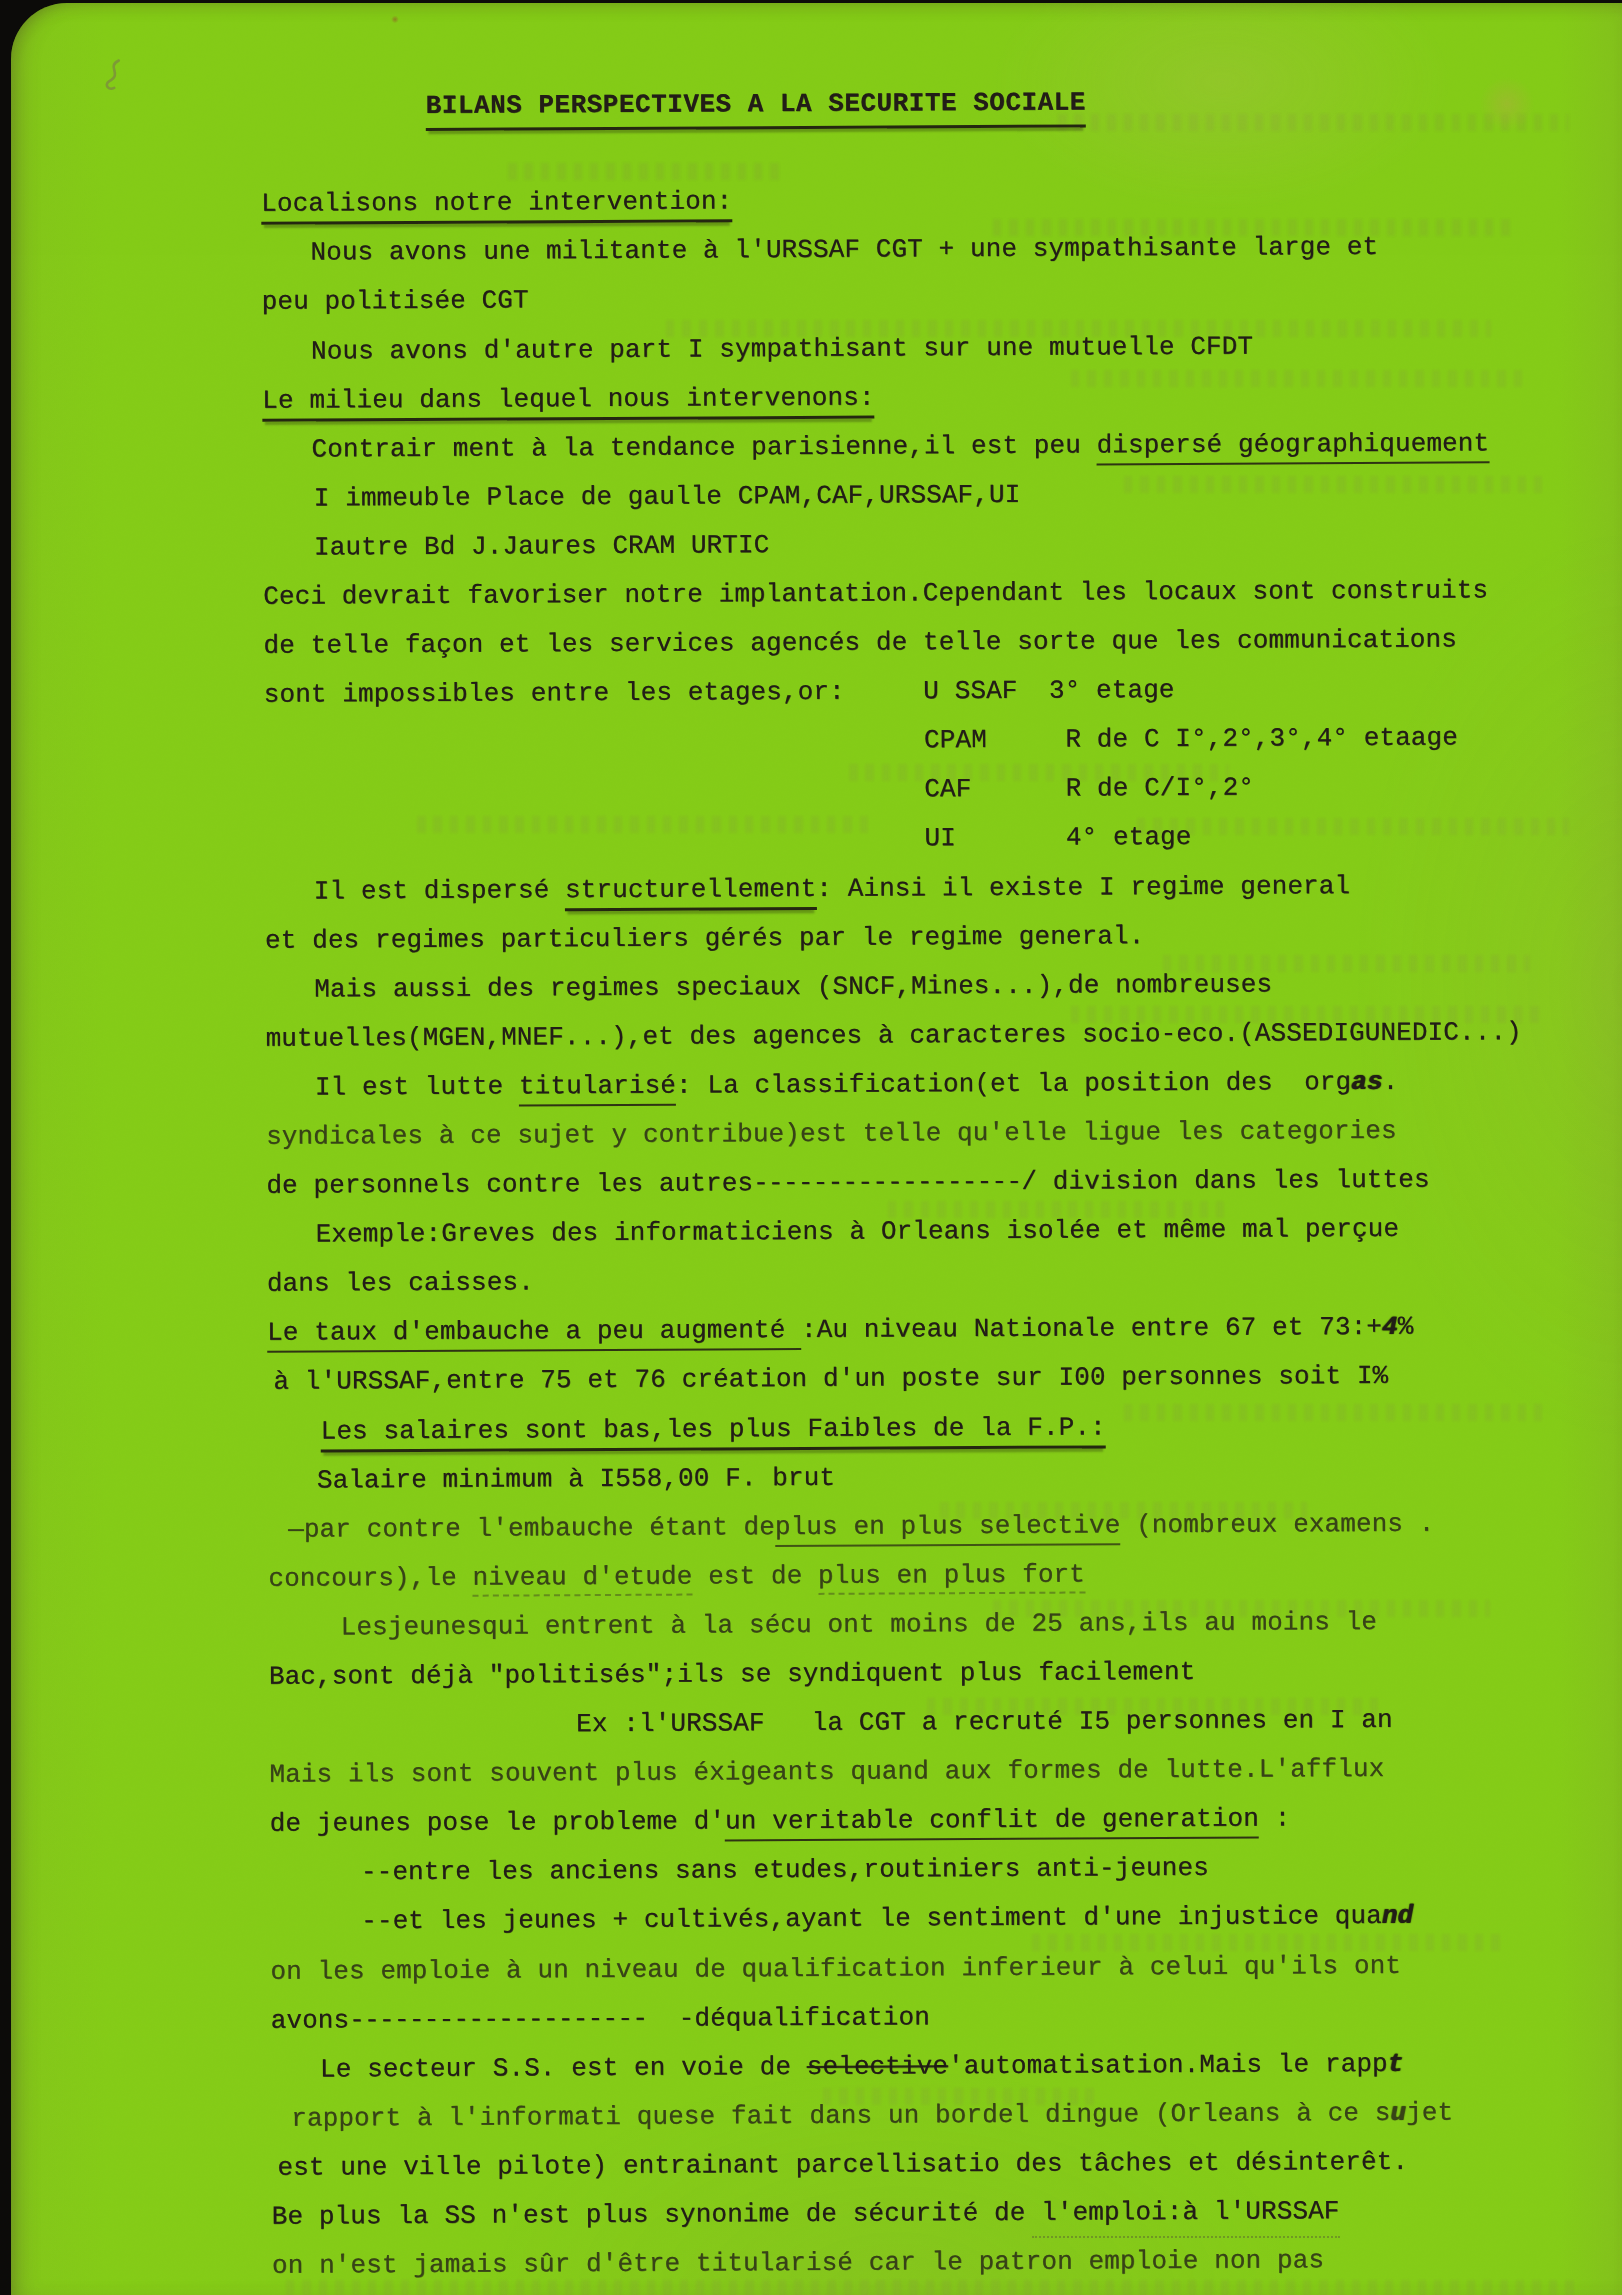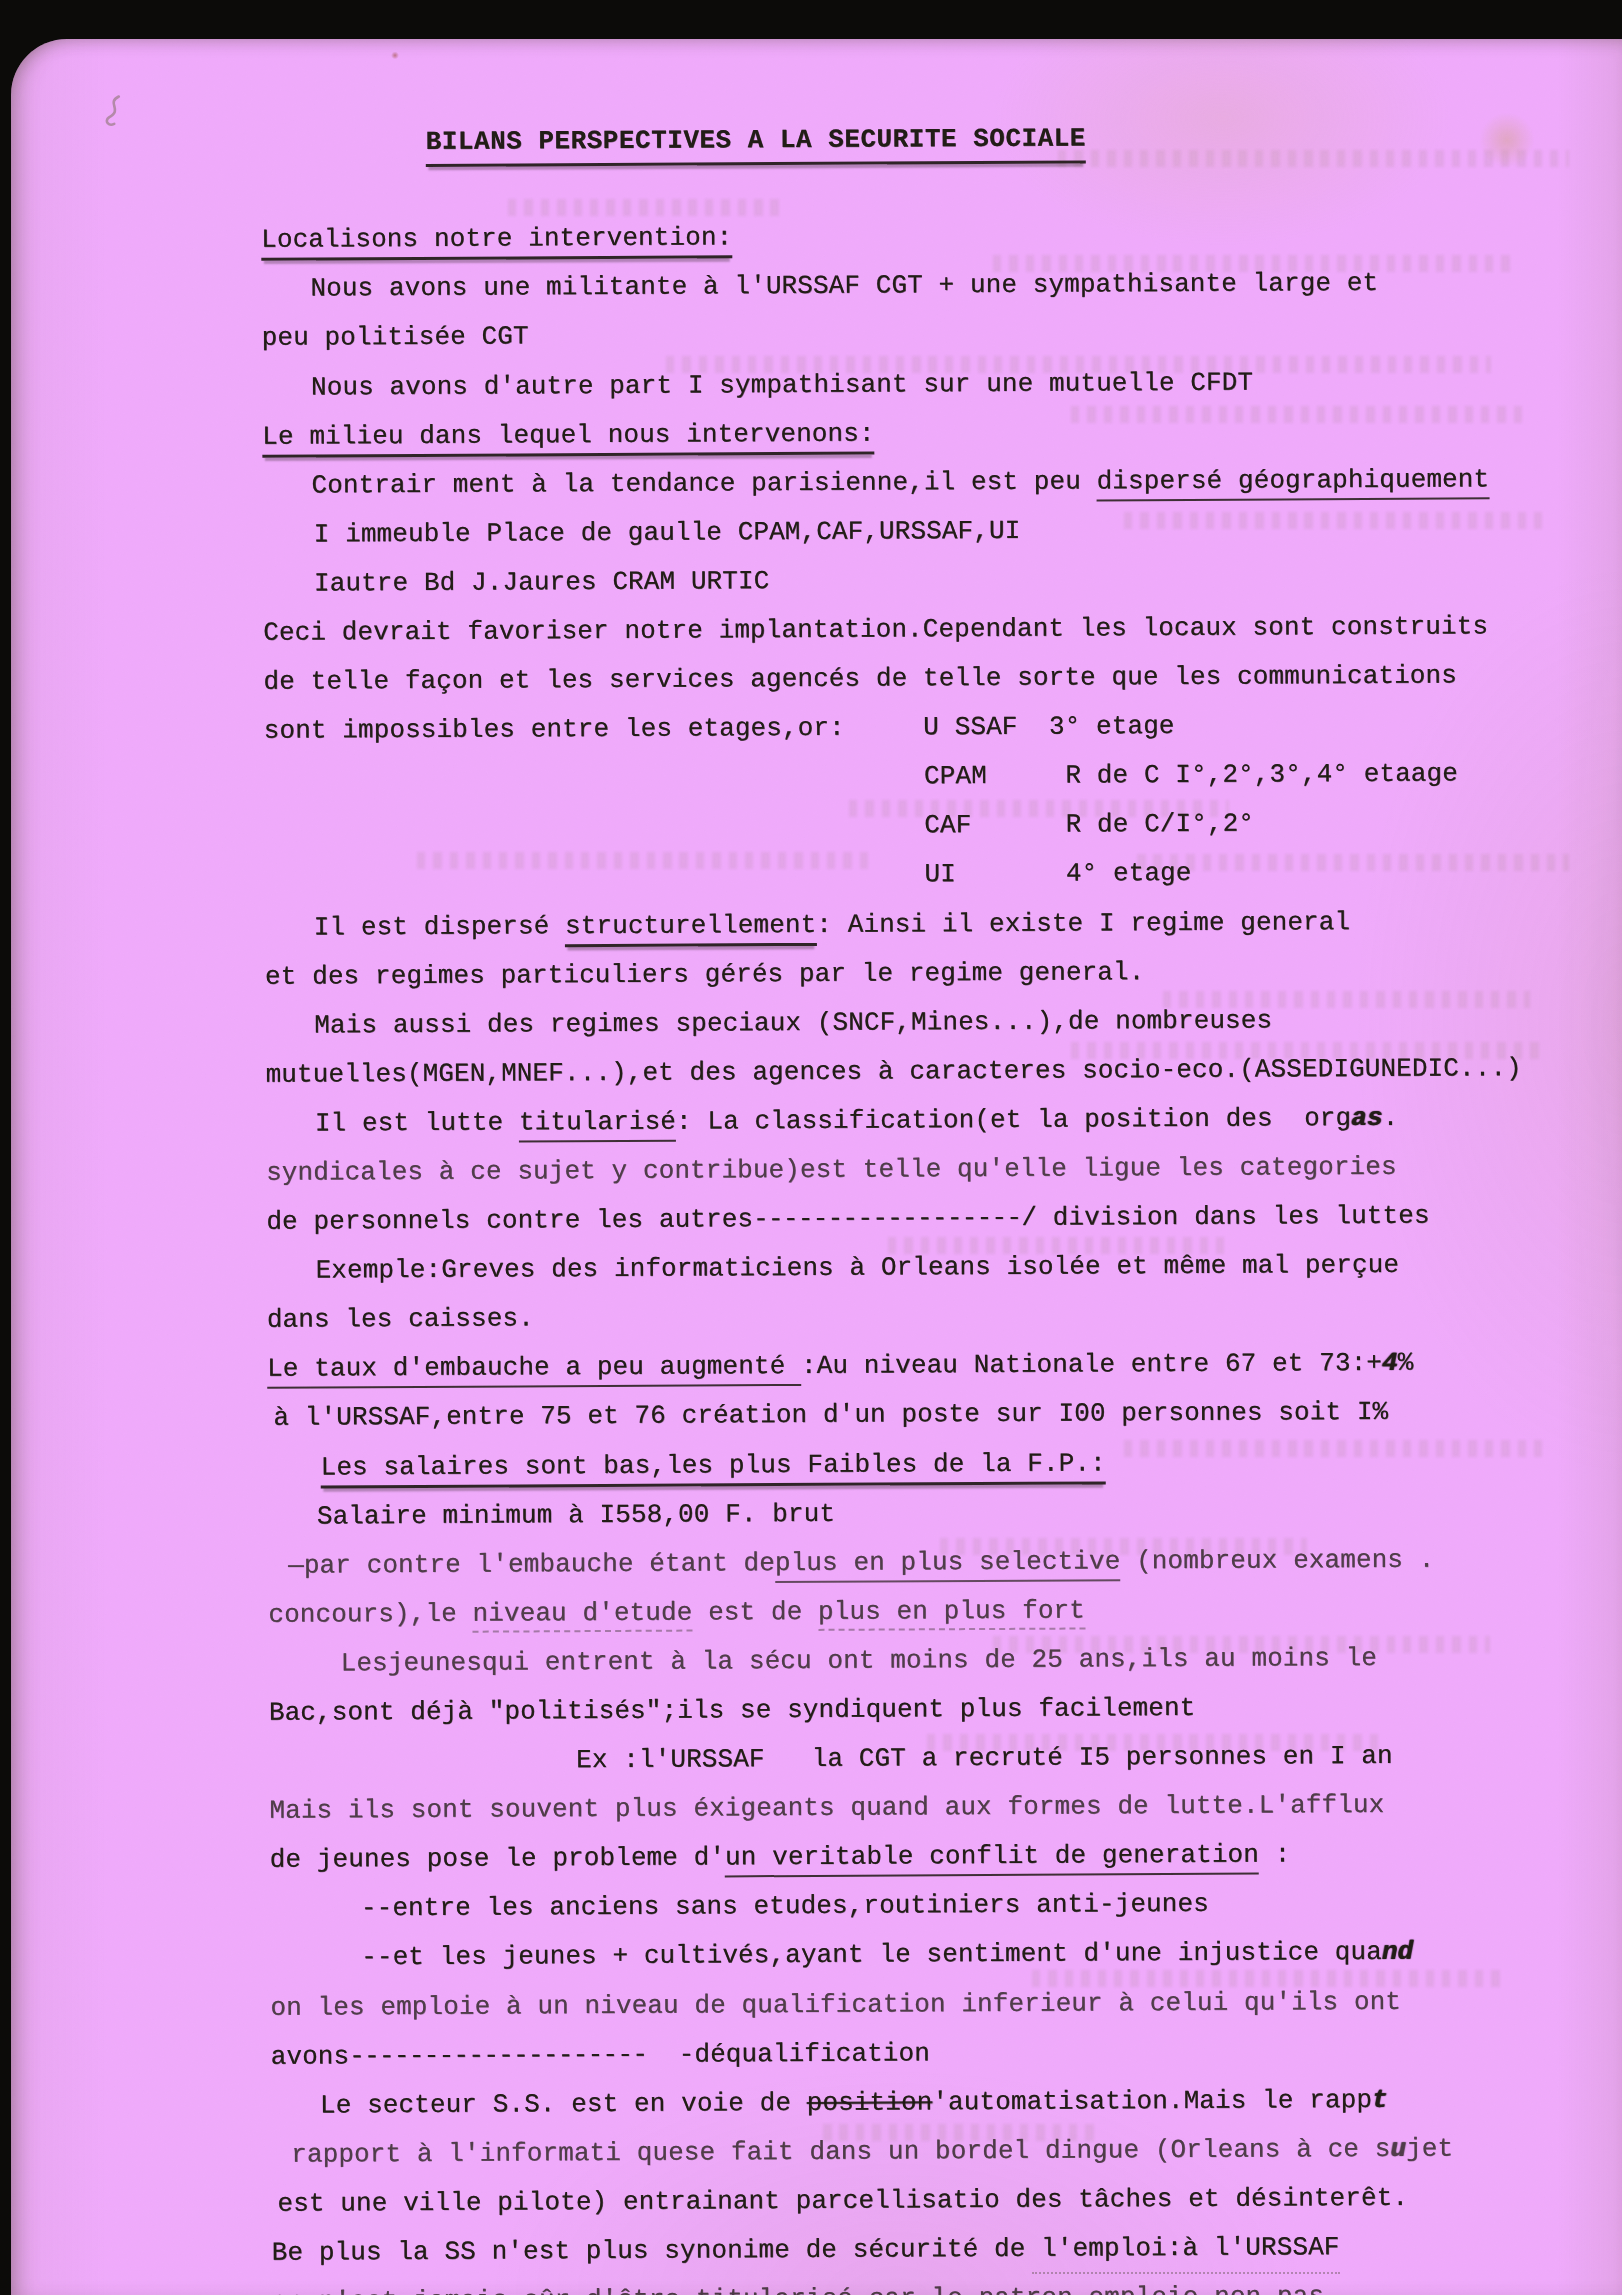--- a/index.html
+++ b/index.html
@@ -5,26 +5,25 @@
   html, body {
     margin: 0; padding: 0;
     width: 1623px; height: 2295px;
     background: #0c0b09;
     overflow: hidden;
     font-family: "Liberation Mono", "DejaVu Sans Mono", monospace;
   }
   .page {
     position: absolute;
     left: 10.5px; top: 3.3px; right: 0; bottom: 0;
-    background: #f0abfc;
+    background: #84cc16;
     border-top-left-radius: 56px;
     overflow: hidden;
     box-shadow: inset 15.7px 0 25px -13px rgba(70,60,40,.45),
                 inset 0 10.5px 18.3px -10.5px rgba(70,60,40,.30);
-    margin-top: 36px;
   }
   .tint {
     position: absolute; inset: 0;
     background:
       radial-gradient(ellipse 327px 183px at 1211px 79px, rgba(205,180,120,.18), transparent 70%),
       radial-gradient(circle at 1496px 101px, rgba(196,158,82,.32), transparent 27.5px),
       radial-gradient(circle at 384px 16.4px, rgba(150,70,40,.55), transparent 3.9px),
       radial-gradient(ellipse 393px 655px at 1617px 982px, rgba(180,150,100,.10), transparent 70%),
       radial-gradient(ellipse 589px 327px at 55% 100%, rgba(140,120,90,.08), transparent 70%),
       linear-gradient(90deg, rgba(120,100,70,.06), rgba(0,0,0,0) 6%, rgba(0,0,0,0) 96%, rgba(120,100,70,.10));
@@ -135,21 +134,21 @@
       <div class="line f" style="left: 255px; top: 1558px;"><span>concours),le </span><span class="ud">niveau d'etude</span><span> est de </span><span class="ud">plus en plus fort</span></div>
       <div class="line f" style="left: 327px; top: 1607px;"><span>Lesjeunesqui entrent à la sécu ont moins de 25 ans,ils au moins le</span></div>
       <div class="line" style="left: 255px; top: 1656px;"><span>Bac,sont déjà "politisés";ils se syndiquent plus facilement</span></div>
       <div class="line" style="left: 562px; top: 1705px;"><span>Ex :l'URSSAF   la CGT a recruté I5 personnes en I an</span></div>
       <div class="line f" style="left: 255px; top: 1754px;"><span>Mais ils sont souvent plus éxigeants quand aux formes de lutte.L'afflux</span></div>
       <div class="line" style="left: 255px; top: 1803px;"><span>de jeunes pose le probleme d'</span><span class="u">un veritable conflit de generation</span><span> :</span></div>
       <div class="line" style="left: 346px; top: 1852px;"><span>--entre les anciens sans etudes,routiniers anti-jeunes</span></div>
       <div class="line" style="left: 346px; top: 1901px;"><span>--et les jeunes + cultivés,ayant le sentiment d'une injustice qua</span><span class="ov">nd</span></div>
       <div class="line f" style="left: 255px; top: 1951px;"><span>on les emploie à un niveau de qualification inferieur à celui qu'ils ont</span></div>
       <div class="line" style="left: 255px; top: 2000px;"><span>avons</span><span class="run">--------------------</span><span>  -déqualification</span></div>
-      <div class="line" style="left: 304px; top: 2049px;"><span>Le secteur S.S. est en voie de </span><span class="s">position</span><span>'automatisation.Mais le rapp</span><span class="ov">t</span></div>
+      <div class="line" style="left: 304px; top: 2049px;"><span>Le secteur S.S. est en voie de </span><span class="s">selective</span><span>'automatisation.Mais le rapp</span><span class="ov">t</span></div>
       <div class="line f" style="left: 275px; top: 2098px;"><span>rapport à l'informati quese fait dans un bordel dingue (Orleans à ce s</span><span class="ov">u</span><span>jet</span></div>
       <div class="line" style="left: 261px; top: 2147px;"><span>est une ville pilote) entrainant parcellisatio des tâches et désinterêt.</span></div>
       <div class="line" style="left: 255px; top: 2196px;"><span>Be plus la SS n'est plus synonime de sécurité de l'emploi:à l'URSSAF</span></div>
       <div class="line f" style="left: 255px; top: 2245px;"><span>on n'est jamais sûr d'être titularisé car le patron emploie non pas</span></div>
     </div>
 
   <svg class="marks" xmlns="http://www.w3.org/2000/svg" viewBox="0 0 300 150" width="196" height="98">
     <path d="M 165 88 C 145 98, 172 108, 150 120 C 142 126, 150 134, 158 130" fill="none" stroke="rgba(120,105,85,.5)" stroke-width="4" stroke-linecap="round"></path>
     <path d="M 198 165 C 220 195, 238 215, 252 245 C 258 258, 248 262, 244 252" fill="none" stroke="rgba(130,115,95,.35)" stroke-width="6" stroke-linecap="round"></path>
     <path d="M 782 1152 c 10 -20, 24 -14, 19 2 c -4 13, 16 5, 24 -8 m -30 18 c 6 6, 12 4, 14 -2" fill="none" stroke="rgba(45,39,31,.8)" stroke-width="5" stroke-linecap="round"></path>

